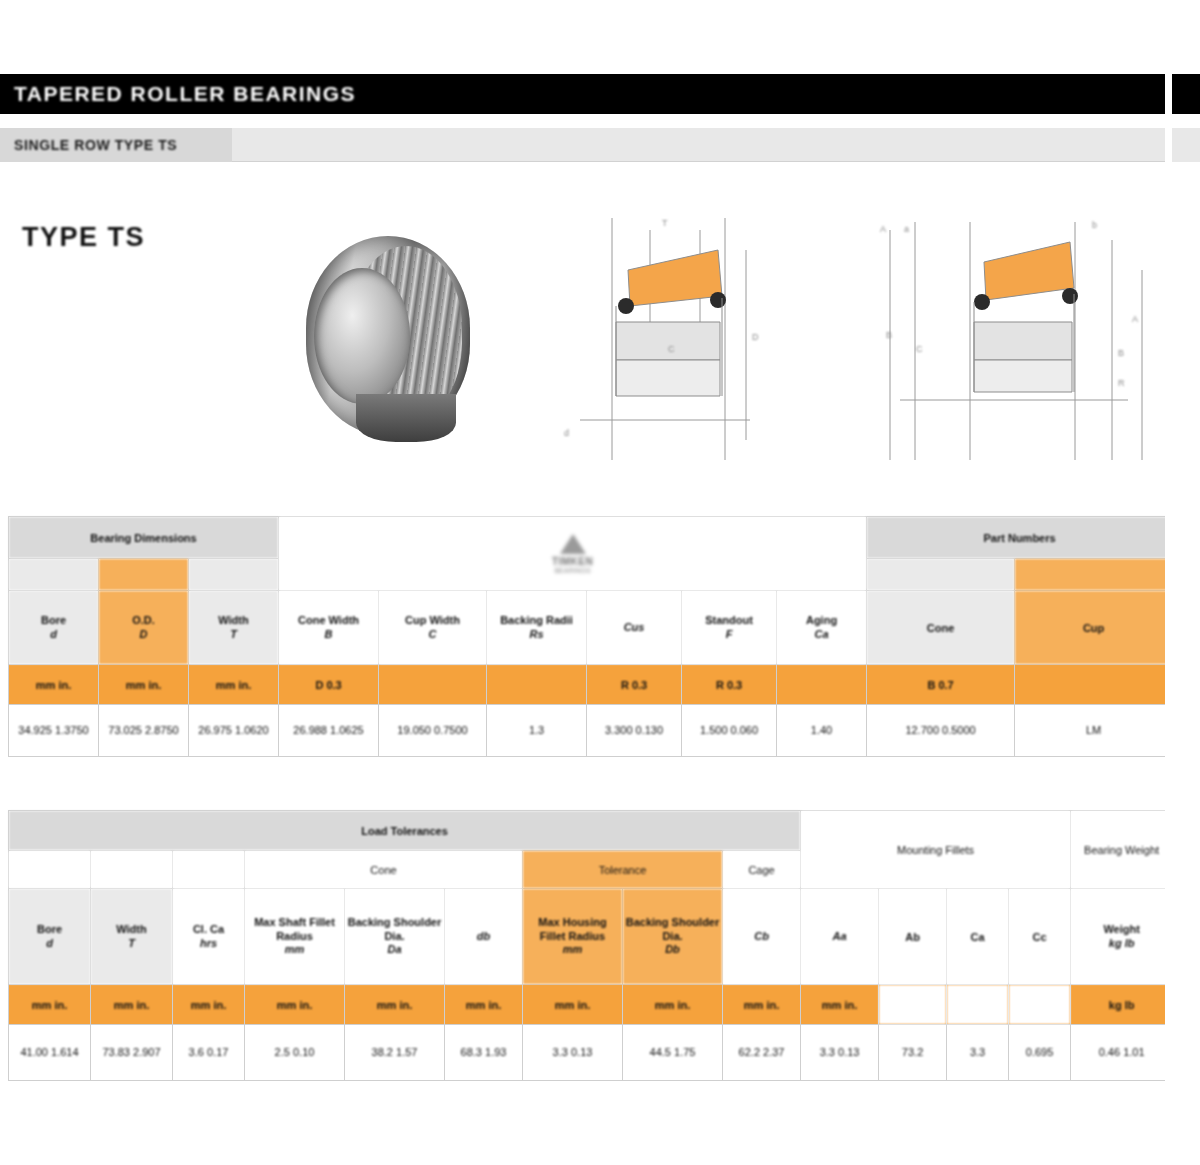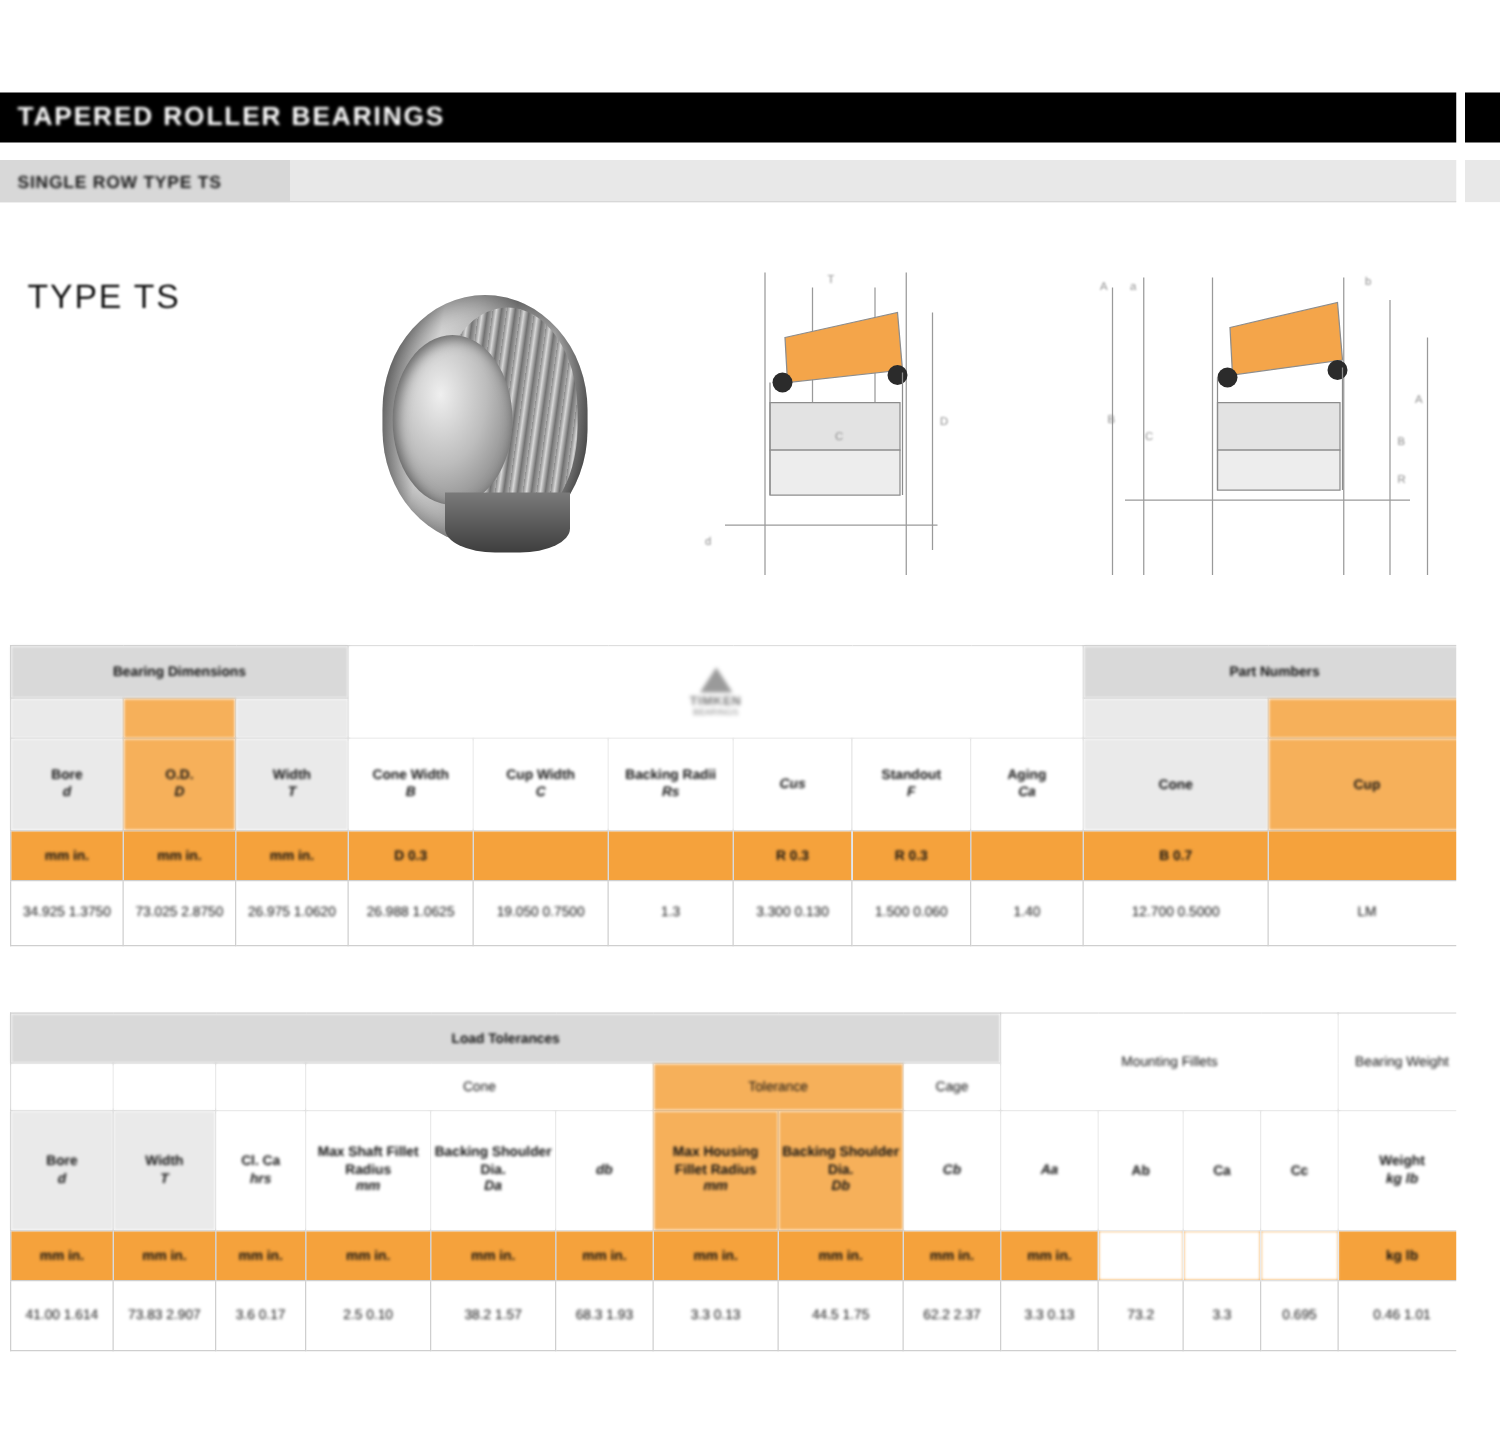--- a/index.html
+++ b/index.html
@@ -73,21 +73,21 @@
   .illus {
     position: absolute;
     left: 0; top: 162px;
     width: 1200px; height: 350px;
     background: #ffffff;
   }
   .type-label {
     position: absolute;
     left: 22px; top: 60px;
     font-size: 27px;
-    font-weight: normal;
+    font-weight: bold;
     color: #111;
     letter-spacing: 1.5px;
     filter: blur(0.8px);
   }
 
   
   .bearing {
     position: absolute;
     left: 298px; top: 62px;
     width: 176px; height: 225px;

